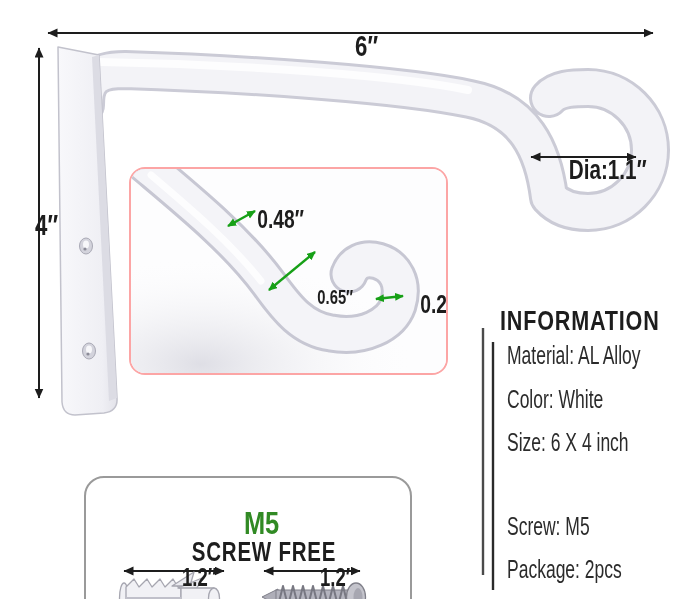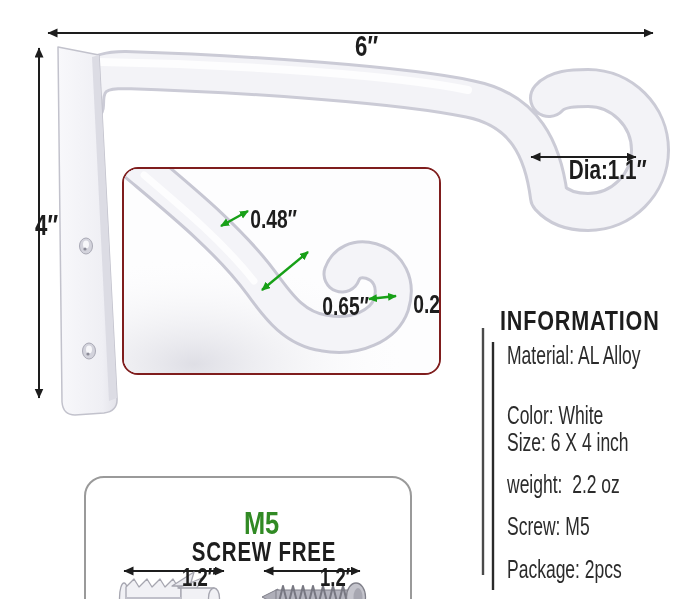--- a/index.html
+++ b/index.html
@@ -21,22 +21,22 @@
     color:#1d1d1d; white-space:pre; line-height:1;
   }
   .info-title > span{display:inline-block; transform:scaleX(0.80); transform-origin:0 50%; letter-spacing:1px;}
   .info-row{
     position:absolute; left:507px; color:#2b2b2b; font-size:25px; font-weight:400;
     white-space:pre; line-height:1;
   }
   .info-row > span{display:inline-block; transform:scaleX(0.70); transform-origin:0 50%;}
   
   #inset{
-    position:absolute; left:122px; top:167px; width:315px; height:204px;
-    border:2px solid #7f1d1d; border-radius:16px; overflow:hidden; background:#fdfdfe;
+    position:absolute; left:129px; top:167px; width:315px; height:204px;
+    border:2px solid #fca5a5; border-radius:16px; overflow:hidden; background:#fdfdfe;
   }
   
   #hardware{
     position:absolute; left:84px; top:440px; width:328px; height:172px;
     border:2px solid #9a9a9a; border-radius:20px; background:#ffffff; box-sizing:border-box;margin-top:36px;
   }
   .hw-title{
     position:absolute; left:0; top:14px; width:100%; text-align:center; line-height:1;
     white-space:pre; font-weight:bold;
   }
@@ -119,21 +119,21 @@
       </g>
       <g stroke="#17a017" stroke-width="2.4">
         <line x1="97" y1="57" x2="124" y2="42" marker-start="url(#ahGreen)" marker-end="url(#ahGreen)"></line>
         <line x1="138" y1="121" x2="184" y2="83" marker-start="url(#ahGreen)" marker-end="url(#ahGreen)"></line>
         <line x1="245" y1="130" x2="272" y2="127" marker-start="url(#ahGreen)" marker-end="url(#ahGreen)"></line>
       </g>
     </svg>
     <div class="dim" style="left:75px; top:11px; width:80px; font-size:26px;">
       <span>0.48″</span>
     </div>
-    <div class="dim" style="left:147px; top:98px; width:80px; font-size:26px;">
+    <div class="dim" style="left:147px; top:98px; width:80px; font-size:20px;">
       <span>0.65″</span>
     </div>
     <div class="dim" style="left:238px; top:96px; width:80px; font-size:26px;">
       <span>0.28″</span>
     </div>
   </div>
 
   <div id="hardware">
     <div class="hw-title">
       <span class="m5">M5</span>
@@ -187,19 +187,18 @@
   </div>
 
   <div class="info-title">
     <span>INFORMATION</span>
   </div>
   <svg class="abs" style="left:480px; top:325px;" width="18" height="268" viewBox="0 0 18 268">
     <line x1="3" y1="3" x2="3" y2="250" stroke="#4a4a4a" stroke-width="2.4"></line>
     <line x1="13" y1="17" x2="13" y2="265" stroke="#2a2a2a" stroke-width="2.4"></line>
   </svg>
   <div class="info-row" style="top:343px;"><span>Material: AL Alloy</span></div>
-  <div class="info-row" style="top:387px;margin-top:16px;"><span>Color: White</span></div>
+  <div class="info-row" style="top:387px;"><span>Color: White</span></div>
   <div class="info-row" style="top:430px;"><span>Size: 6 X 4 inch</span></div>
-  <div class="info-row" style="top:472px;"><span>weight:  2.2 oz</span></div>
   <div class="info-row" style="top:514px;text-align:center;"><span>Screw: M5</span></div>
   <div class="info-row" style="top:557px;"><span>Package: 2pcs</span></div>
 
 </div>
 
 </body></html>

